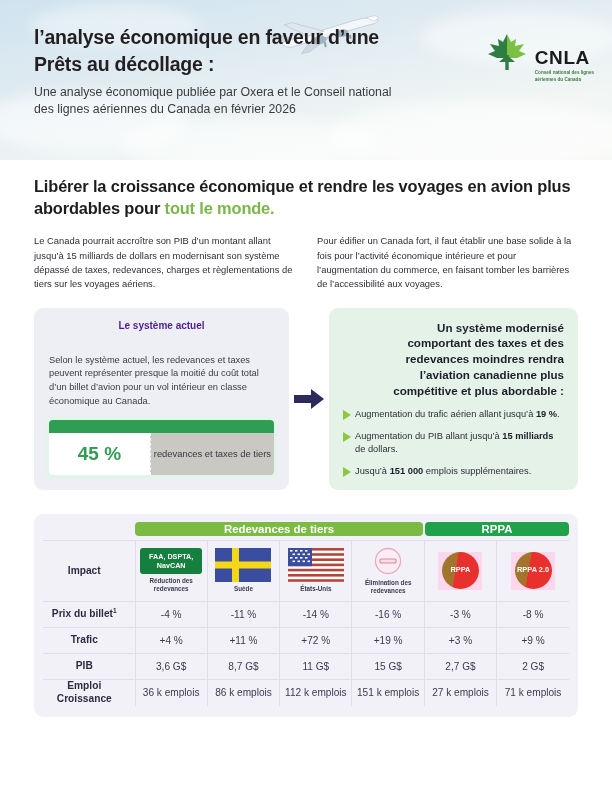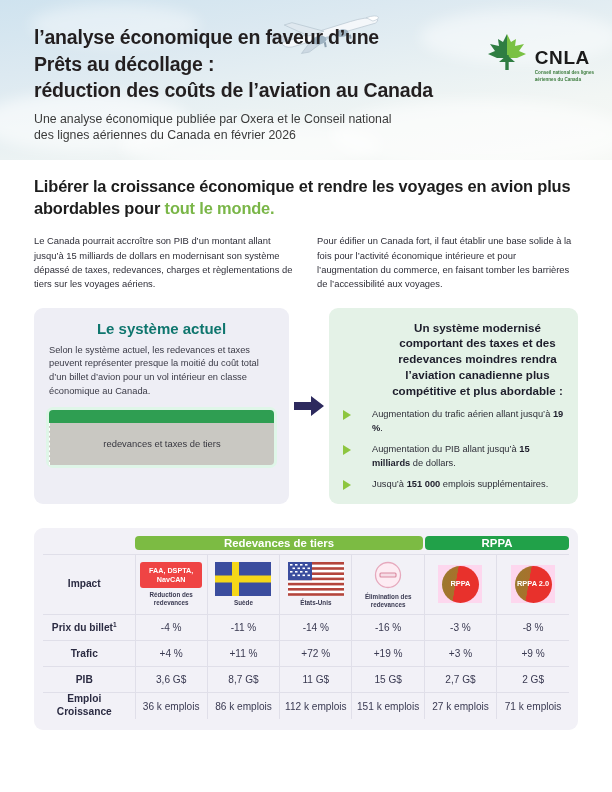--- a/index.html
+++ b/index.html
@@ -57,22 +57,22 @@
   .col { flex: 1; font-size: 9.4px; color: #2e2e38; line-height: 1.52; }
 
   
   .panels { display: flex; align-items: stretch; margin: 16px 34px 0 34px; gap: 0; }
 
   .panel-left {
     width: 255px; background: #eeeef5; border-radius: 9px;
     padding: 12px 15px 14px 15px;
   }
   .panel-left h3 {
-    text-align: center; font-size: 15px; font-weight: bold;
-    color: #0f766e; margin-bottom: 7px;
+    text-align: center; font-size: 10px; font-weight: bold;
+    color: #4c1d95; margin-bottom: 23px;
   }
   .panel-left p { font-size: 9.3px; color: #3a3a46; line-height: 1.5; }
 
   .bar-block { margin-top: 11px; position: relative; }
   .bar-glow {
     position: absolute; left: -3px; top: -3px; right: -3px; bottom: -3px;
     background: #dff6e8; border-radius: 7px;
   }
   .bar-inner { position: relative; display: flex; flex-direction: column; }
   .bar-top { height: 13px; display: flex; border-radius: 4px 4px 0 0; overflow: hidden; }
@@ -91,25 +91,25 @@
   }
   .bar-body .r span { font-size: 9.4px; color: #37373f; line-height: 1.35; }
 
   .arrow-gap { width: 40px; display: flex; align-items: center; justify-content: center; }
   .arrow { width: 30px; height: 24px; }
 
   .panel-right {
     flex: 1; background: #e4f2e7; border-radius: 9px; padding: 12px 14px 12px 14px;
   }
   .panel-right h3 {
-    text-align: center; font-size: 11.6px; font-weight: bold;
+    text-align: right; font-size: 11.6px; font-weight: bold;
     color: #1d1d2b; line-height: 1.38; margin-left: 48px;
   }
   .bullets { margin-top: 9px; }
-  .bullet { display: flex; gap: 21px; margin-bottom: 8px; align-items: flex-start; }
+  .bullet { display: flex; gap: 4px; margin-bottom: 8px; align-items: flex-start; }
   .bullet:last-child { margin-bottom: 0; }
   .btri { flex: none; margin-top: 2px; }
   .bullet-txt { font-size: 9.3px; color: #2e2e38; line-height: 1.45; }
   .bullet-txt b { font-weight: bold; color: #1d1d2b; }
 
   
   .table-card {
     margin: 24px 34px 0 34px; background: #f2f1f7;
     border-radius: 9px; padding: 8px 9px 11px 9px;
   }
@@ -131,21 +131,21 @@
   }
   .cellv { font-size: 10.1px; color: #3a3a52; padding: 7px 2px; }
   .vsep { border-left: 1px solid #e0dfe9; }
   .hsep td { border-top: 1px solid #e0dfe9; }
 
   .impact-cell { padding: 5px 3px 6px 3px; }
   .icon-box { display: flex; flex-direction: column; align-items: center; gap: 3px; }
   .cap { font-size: 6.3px; color: #3a3a52; line-height: 1.25; font-weight: bold; }
 
   .faa-box {
-    background: #ef4444; border-radius: 3px; color: #ffffff; font-weight: bold;
+    background: #15803d; border-radius: 3px; color: #ffffff; font-weight: bold;
     font-size: 7.2px; line-height: 1.25; padding: 4px 3px; width: 62px; text-align: center;
   }
   .flag { width: 56px; height: 34px; display: block; }
   .circ-icon { width: 30px; height: 30px; }
   .rppa-badge { position: relative; width: 50px; height: 40px; display: flex; align-items: center; justify-content: center; }
   .rppa-pink { position: absolute; left: 3px; top: 1px; width: 44px; height: 38px; background: #fdd7ee; }
   .rppa-circ {
     position: relative; width: 37px; height: 37px; border-radius: 50%;
     background: linear-gradient(100deg, #9a7a2e 0%, #a8712c 38%, #e8312c 39%, #e8312c 100%);
     display: flex; align-items: center; justify-content: center;
@@ -178,21 +178,20 @@
         <ellipse cx="86" cy="27" rx="6" ry="3.8" fill="#9fb3c2"></ellipse>
         <rect x="66" y="33" width="2" height="5" fill="#8c9fae"></rect>
         <rect x="92" y="30" width="2" height="4" fill="#8c9fae"></rect>
       </g>
     </svg>
 
     <div class="head-text">
       <div class="head-title">
         <div>l’analyse économique en faveur d’une</div>
         <div>Prêts au décollage :</div>
-        <div>réduction des coûts de l’aviation au Canada</div>
       </div>
       <div class="head-sub">
         <div>Une analyse économique publiée par Oxera et le Conseil national</div>
         <div>des lignes aériennes du Canada en février 2026</div>
       </div>
     </div>
 
     <div class="logo">
       <svg class="logo-leaf" viewBox="0 0 42 42">
         <path d="M21 3 L25 11 L30 8 L29 15 L38 13 L33 20 L40 23 L31 27 L21 27 Z" fill="#7ac143"></path>
@@ -224,20 +223,23 @@
       <h3>Le système actuel</h3>
       <p>Selon le système actuel, les redevances et taxes peuvent représenter presque la moitié du coût total d’un billet d’avion pour un vol intérieur en classe économique au Canada.</p>
       <div class="bar-block">
         <div class="bar-glow"></div>
         <div class="bar-inner">
           <div class="bar-top">
             <div class="l"></div>
             <div class="r"></div>
           </div>
           <div class="bar-body">
+            <div class="l">
+              <span>45 %</span>
+            </div>
             <div class="r">
               <span>redevances et taxes de tiers</span>
             </div>
           </div>
         </div>
       </div>
     </div>
 
     <div class="arrow-gap">
       <svg class="arrow" viewBox="0 0 30 24">

